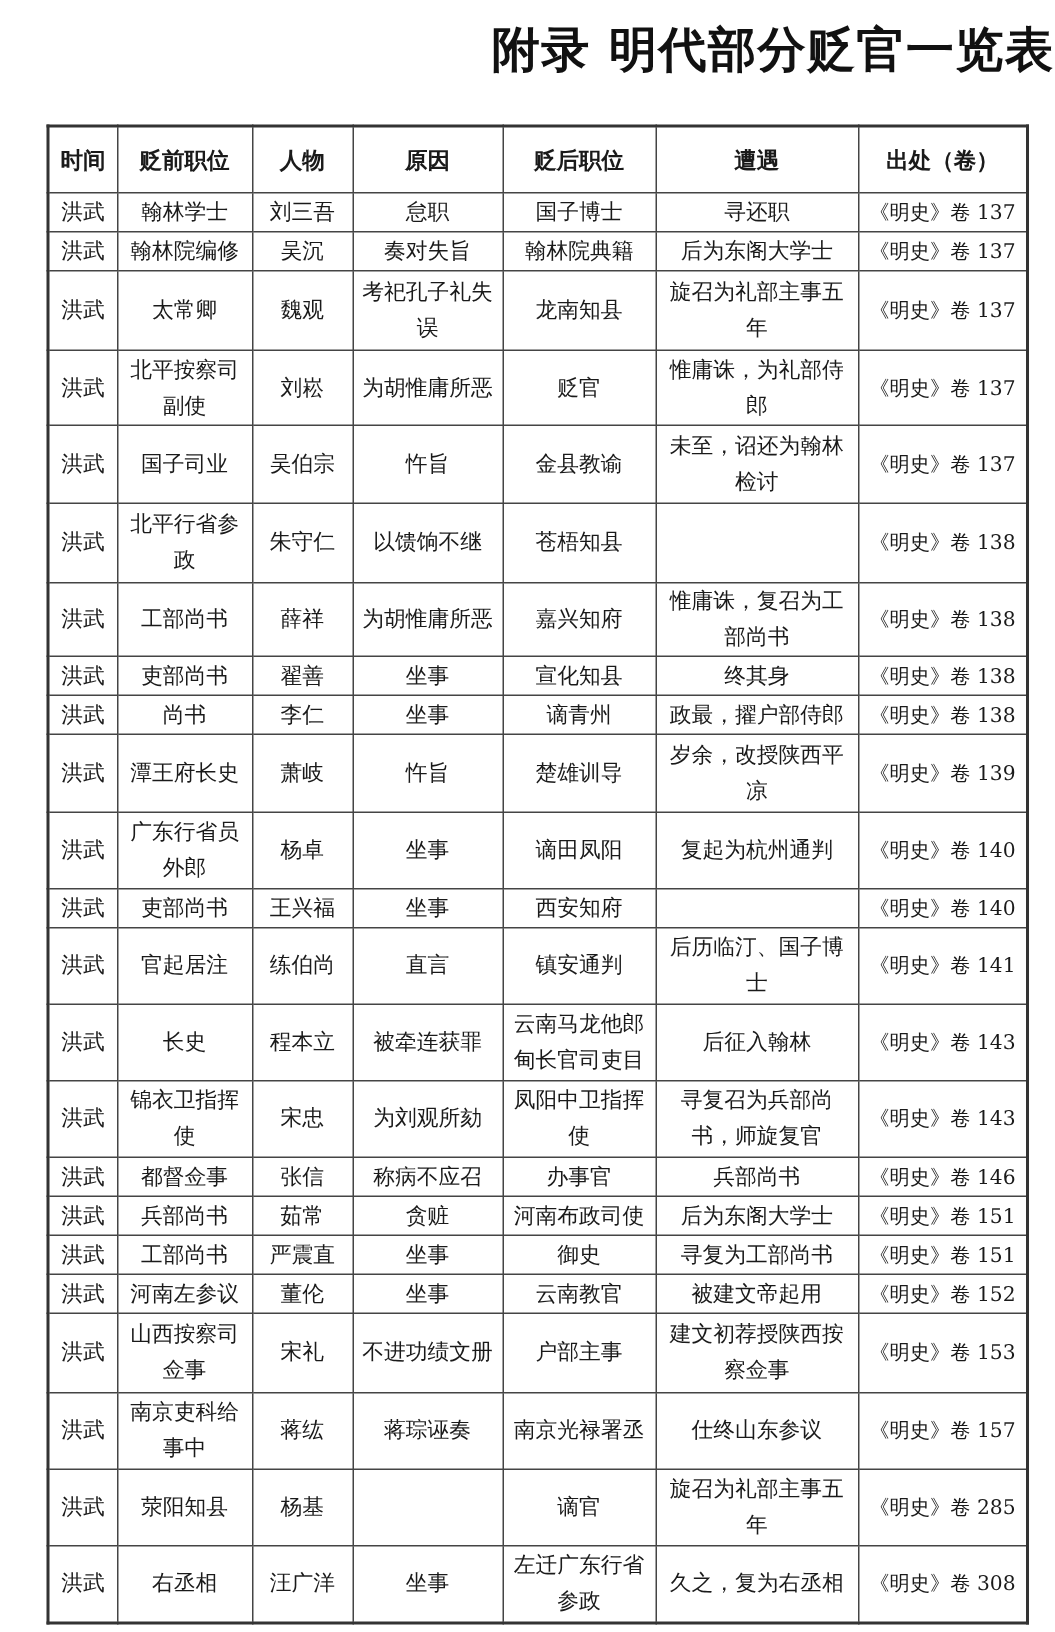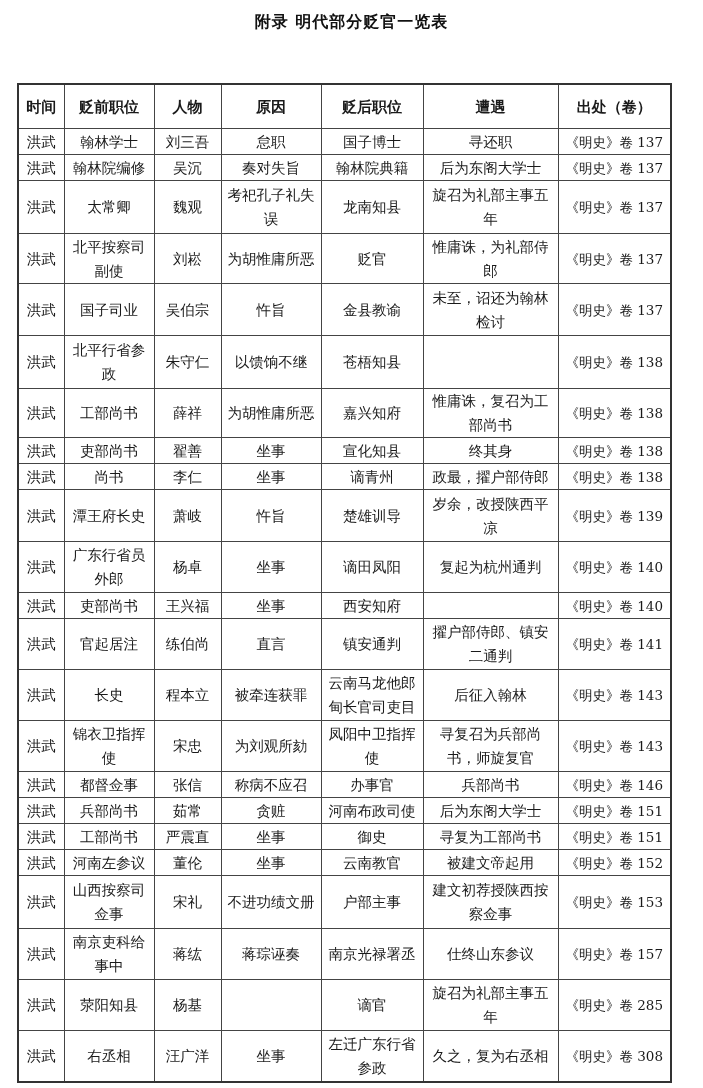--- a/index.html
+++ b/index.html
@@ -1,21 +1,21 @@
 <!DOCTYPE html>
 <html><head>
 <meta charset="utf-8">
 <style>
   html, body { margin:0; padding:0; background:#ffffff; }
   body { width:703px; height:1088px; position:relative; overflow:hidden;
          font-family:"DejaVu Serif","Liberation Serif",serif; color:#1a1a1a; }
-  .title { position:absolute; top:12px; left:0; width:703px; text-align:center;
+  .title { position:absolute; top:12px; left:0; width:703px; text-align:right;
            font-family:"DejaVu Sans","Liberation Sans",sans-serif; font-weight:bold;
-           font-size:16px; letter-spacing:1px; color:#111; }
-  table { position:absolute; top:83px; left:17px; width:653px; border-collapse:collapse;
+           font-size:32px; letter-spacing:1px; color:#111; }
+  table { position:absolute; top:83px; left:31px; width:653px; border-collapse:collapse;
           table-layout:fixed; border:2px solid #333; }
   th, td { border:1px solid #444; text-align:center; vertical-align:middle;
            padding:0 2px; font-size:14.5px; line-height:24px; overflow:hidden; }
   th { font-family:"DejaVu Sans","Liberation Sans",sans-serif; font-weight:bold;
        font-size:15px; height:43px; }
   td { font-weight:normal; }
   .c0{width:46px}.c1{width:90px}.c2{width:67px}.c3{width:100px}
   .c4{width:102px}.c5{width:135px}.c6{width:113px}
   td.src { font-size:13.5px; white-space:nowrap; padding:0; }
 </style>
@@ -153,21 +153,21 @@
         <td>西安知府</td>
         <td></td>
         <td class="src">《明史》卷 140</td>
       </tr>
       <tr style="height: 51px;">
         <td>洪武</td>
         <td>官起居注</td>
         <td>练伯尚</td>
         <td>直言</td>
         <td>镇安通判</td>
-        <td>擢户部侍郎、镇安二通判</td>
+        <td>后历临汀、国子博士</td>
         <td class="src">《明史》卷 141</td>
       </tr>
       <tr style="height: 51px;">
         <td>洪武</td>
         <td>长史</td>
         <td>程本立</td>
         <td>被牵连获罪</td>
         <td>云南马龙他郎甸长官司吏目</td>
         <td>后征入翰林</td>
         <td class="src">《明史》卷 143</td>

